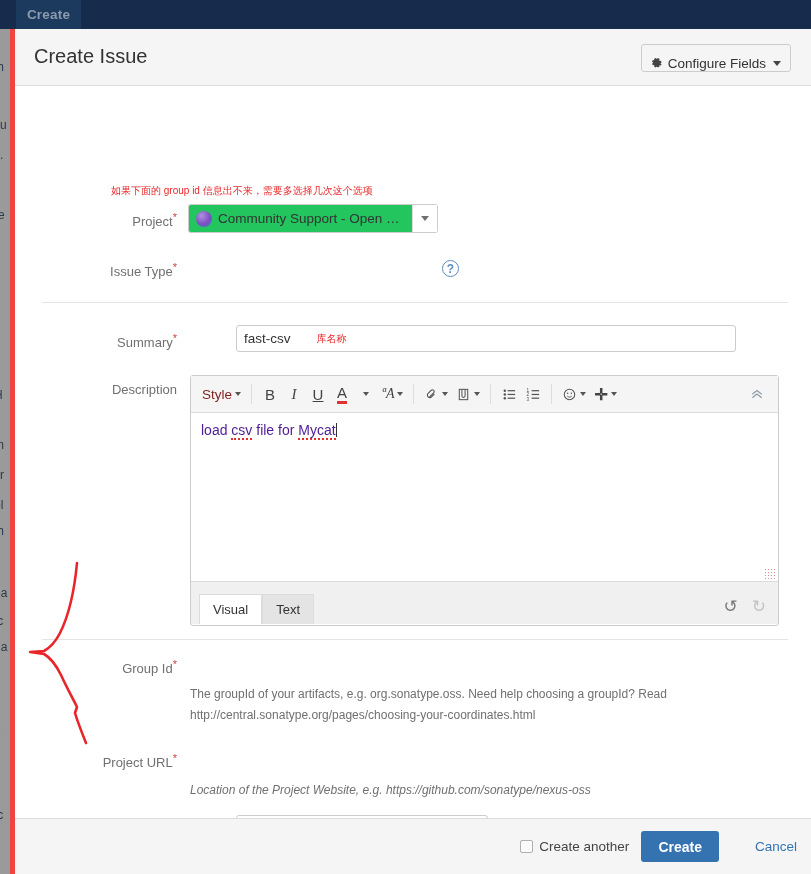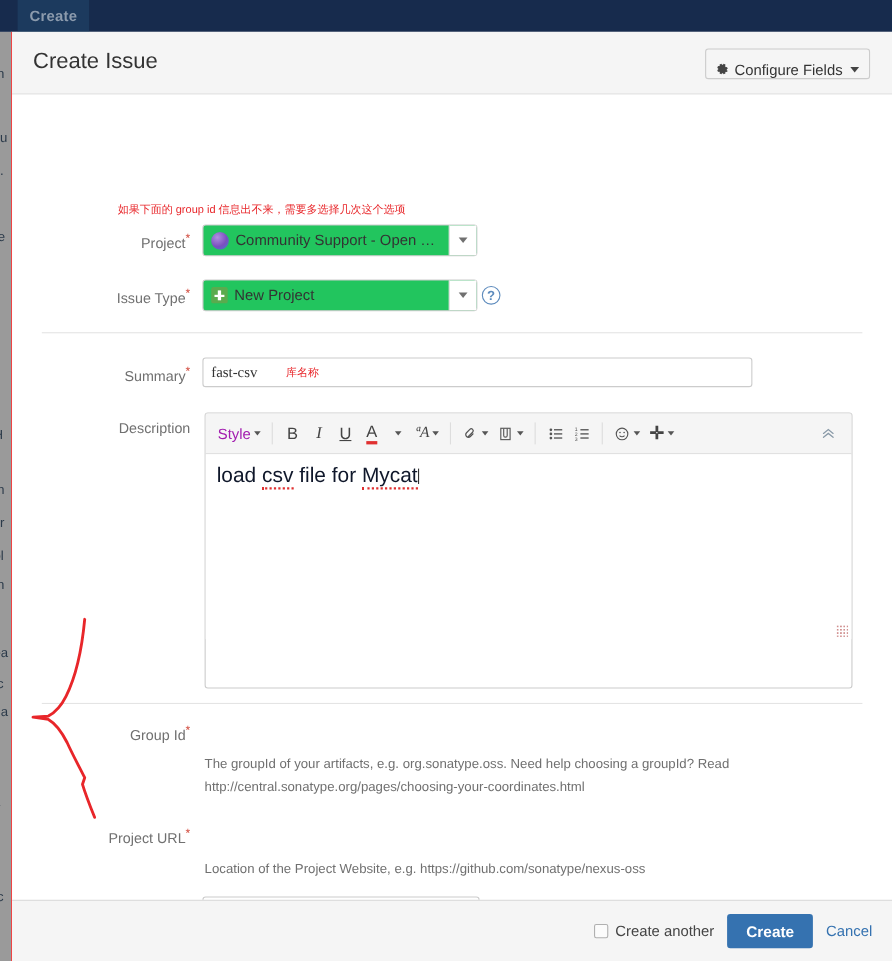--- a/index.html
+++ b/index.html
@@ -43,21 +43,21 @@
   #bg-page .frag {
     position: absolute; left: -6px;
     white-space: nowrap;
   }
 
   
   #dialog {
     position: absolute; left: 10px; top: 29px;
     width: 801px; height: 845px;
     background: #ffffff;
-    border-left: 1px solid #ef4444;
+    border-left: 5px solid #ef4444;
   }
 
   
   #dialog-header {
     position: relative;
     height: 57px;
     background: #f5f5f5;
     border-bottom: 1px solid #dcdcdc;
   }
   #page-title {
@@ -110,21 +110,22 @@
   .txt-input {
     position: absolute;
     border: 1px solid #ccc;
     border-radius: 3px;
     background: #fff;
     font-size: 13.5px;
     color: #333;
     padding: 0 7px;
     display: flex; align-items: center;
     height: 27px;
-    font-family: Liberation Serif, serif;
+    font-family: Liberation Sans, sans-serif;
+    margin-left: 48px;
   }
 
   
   .select-ctl {
     position: absolute;
     height: 29px;
     border: 1px solid #ccc;
     border-radius: 3px;
     background: #22c55e;
     display: flex; align-items: center;
@@ -213,21 +214,21 @@
     border-top: 4.5px solid #555;
   }
   .u-under { text-decoration: underline; }
   .a-red {
     border-bottom: 3px solid #e03030; line-height: 1; padding-bottom: 1px;
   }
   #editor-body {
     position: relative;
     height: 168px;
     padding: 9px 10px;
-    font-size: 19px; color: #0f172a;
+    font-size: 14px; color: #4c1d95;
     background: #fff;
   }
   .sp-err {
     border-bottom: 2px dotted #e03030;
     text-decoration: none;
   }
   .sp-err2 {
     border-bottom: 2px dotted #e03030;
   }
   #caret {
@@ -282,21 +283,21 @@
   }
   #create-submit {
     background: #3572b0; color: #fff;
     border: none; border-radius: 3px;
     height: 31px; padding: 0 17px;
     font-size: 14px; font-weight: bold;
     cursor: pointer;
     font-family: "Liberation Sans", sans-serif;
   }
   #cancel-link {
-    color: #3572b0; font-size: 13.5px; cursor: pointer;
+    color: #3572b0; font-size: 13.5px; cursor: pointer; margin-left: 24px;
   }
 
   
   #red-brace { position: absolute; left: 20px; top: 555px; pointer-events: none; }
 </style>
 </head>
 <body>
 
 <div id="topbar">
   <div id="create-nav-button">Create</div>
@@ -350,47 +351,38 @@
         <span>Community Support - Open …</span>
       </div>
       <div class="arrow-box">
         <span class="arrow-sm"></span>
       </div>
     </div>
 
     <div class="field-label" style="left:40px; top:175px; width:122px;">
       <span>Issue Type</span><span class="req">*</span>
     </div>
-    <div class="select-ctl" style="left:173px; top:168px; width:250px;">
-      <div class="val">
-        <span class="type-icon"></span>
-        <span>New Project</span>
-      </div>
-      <div class="arrow-box">
-        <span class="arrow-sm"></span>
-      </div>
-    </div>
     <div class="help-icon" style="left:427px; top:174px;">?</div>
 
     <hr class="sep" style="left:27px; top:216px; width:746px;">
 
     <div class="field-label" style="left:40px; top:246px; width:122px;">
       <span>Summary</span><span class="req">*</span>
     </div>
     <div class="txt-input" style="left:173px; top:239px; width:500px;">
       <span>fast-csv</span>
       <span class="note-red" style="position:relative; left:26px; top:0;">库名称</span>
     </div>
 
     <div class="field-label" style="left:40px; top:296px; width:122px;">Description</div>
 
     <div id="editor-wrap">
       <div id="editor-toolbar">
 
-        <div class="tb-item" style="color:#a21caf;text-align:right;">
+        <div class="tb-item" style="color:#7f1d1d;text-align:right;">
           <span>Style</span>
           <span class="tb-caret"></span>
         </div>
         <div class="tb-div"></div>
 
         <div class="tb-item" style="font-size:15px;">
           <span>B</span>
         </div>
         <div class="tb-item" style="font-size:15px; font-style:italic; font-family:'Liberation Serif',serif;">
           <span>I</span>
@@ -466,34 +458,44 @@
             <path d="M3 8l5-4 5 4M3 12l5-4 5 4" stroke="#8a9aa8" stroke-width="1.3" fill="none" stroke-linecap="round"></path>
           </svg>
         </div>
       </div>
 
       <div id="editor-body">
         <span>load </span><span class="sp-err">csv</span><span> file for </span><span class="sp-err2">Mycat</span><span id="caret"></span>
         <div id="resize-grip"></div>
       </div>
 
+      <div id="editor-footer">
+        <div id="tabs-holder">
+          <div class="mode-tab active">Visual</div>
+          <div class="mode-tab inactive">Text</div>
+        </div>
+        <div id="undo-redo">
+          <span class="ur" style="color:#777;">↺</span>
+          <span class="ur" style="color:#c2c2c2;">↻</span>
+        </div>
+      </div>
     </div>
 
     <hr class="sep" style="left:27px; top:553px; width:746px;">
 
     <div class="field-label" style="left:40px; top:572px; width:122px;">
       <span>Group Id</span><span class="req">*</span>
     </div>
     <div class="desc-text" style="left:175px; top:601px;">The groupId of your artifacts, e.g. org.sonatype.oss. Need help choosing a groupId? Read</div>
     <div class="desc-text" style="left:175px; top:622px;">http://central.sonatype.org/pages/choosing-your-coordinates.html</div>
 
     <div class="field-label" style="left:40px; top:666px; width:122px;">
       <span>Project URL</span><span class="req">*</span>
     </div>
-    <div class="desc-text" style="left:175px; top:697px;">Location of the Project Website, e.g. https://github.com/sonatype/nexus-oss</div>
+    <div class="desc-text" style="left:175px; top:697px;font-style:italic;">Location of the Project Website, e.g. https://github.com/sonatype/nexus-oss</div>
 
     <div class="field-label" style="left:40px; top:736px; width:122px;">
       <span>SCM url</span><span class="req">*</span>
     </div>
     <div class="txt-input" style="left:173px; top:729px; width:252px;">
       <span>https://github.com/zq99299/fast-csv.git</span>
     </div>
     <div class="desc-text" style="left:175px; top:767px;">Location of source control system, e.g. https://github.com/sonatype/nexus-oss.git</div>
 
   </div>

